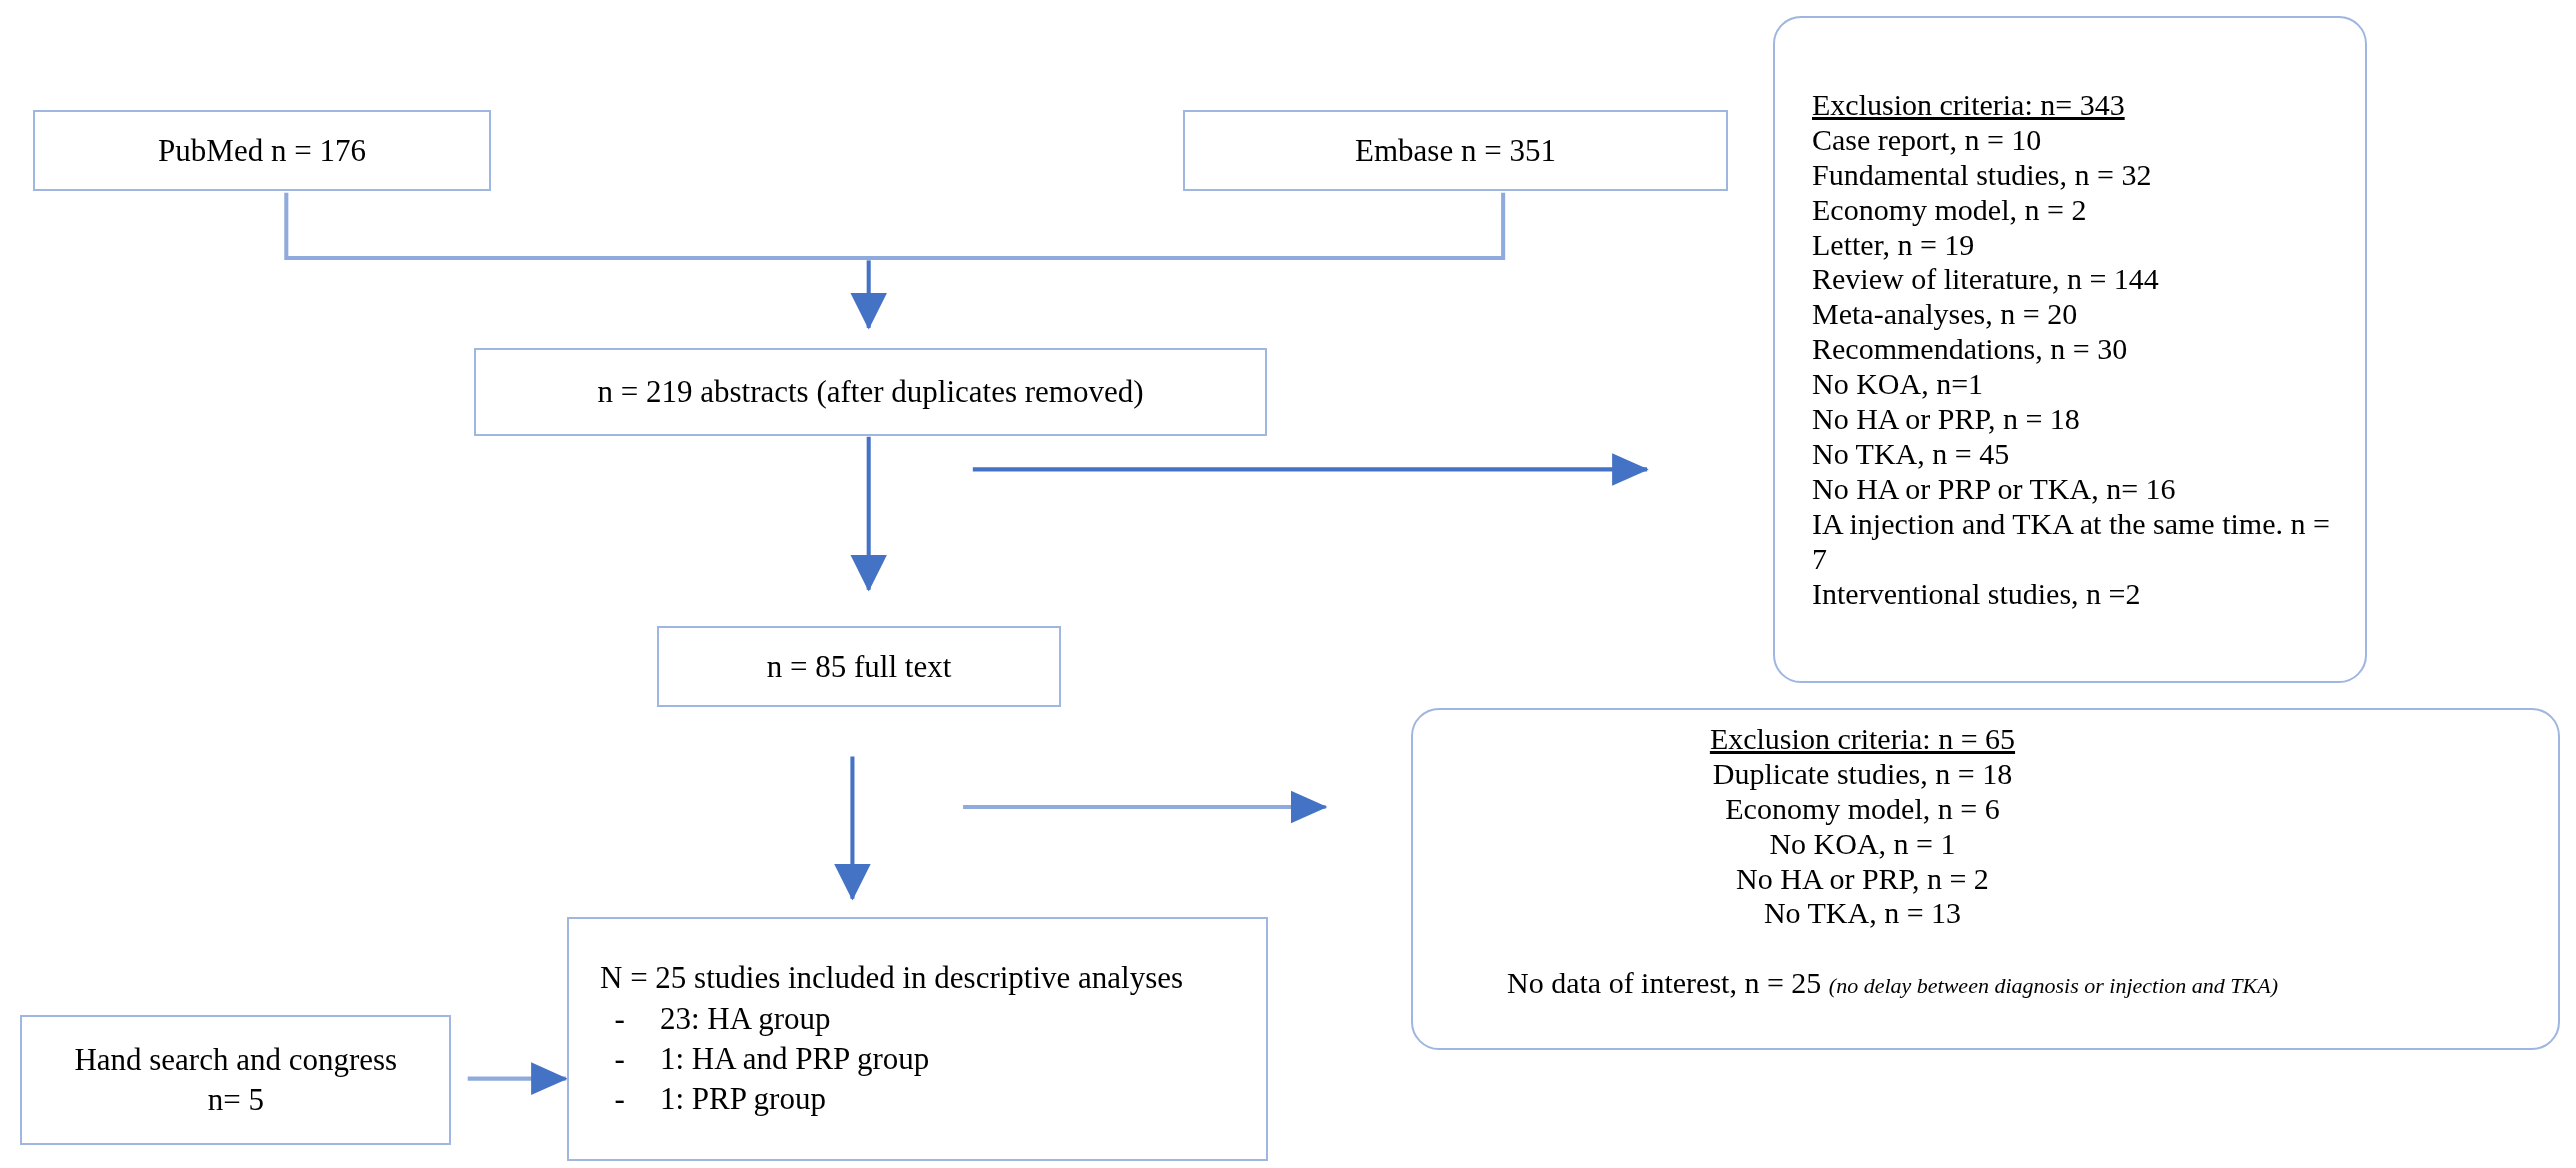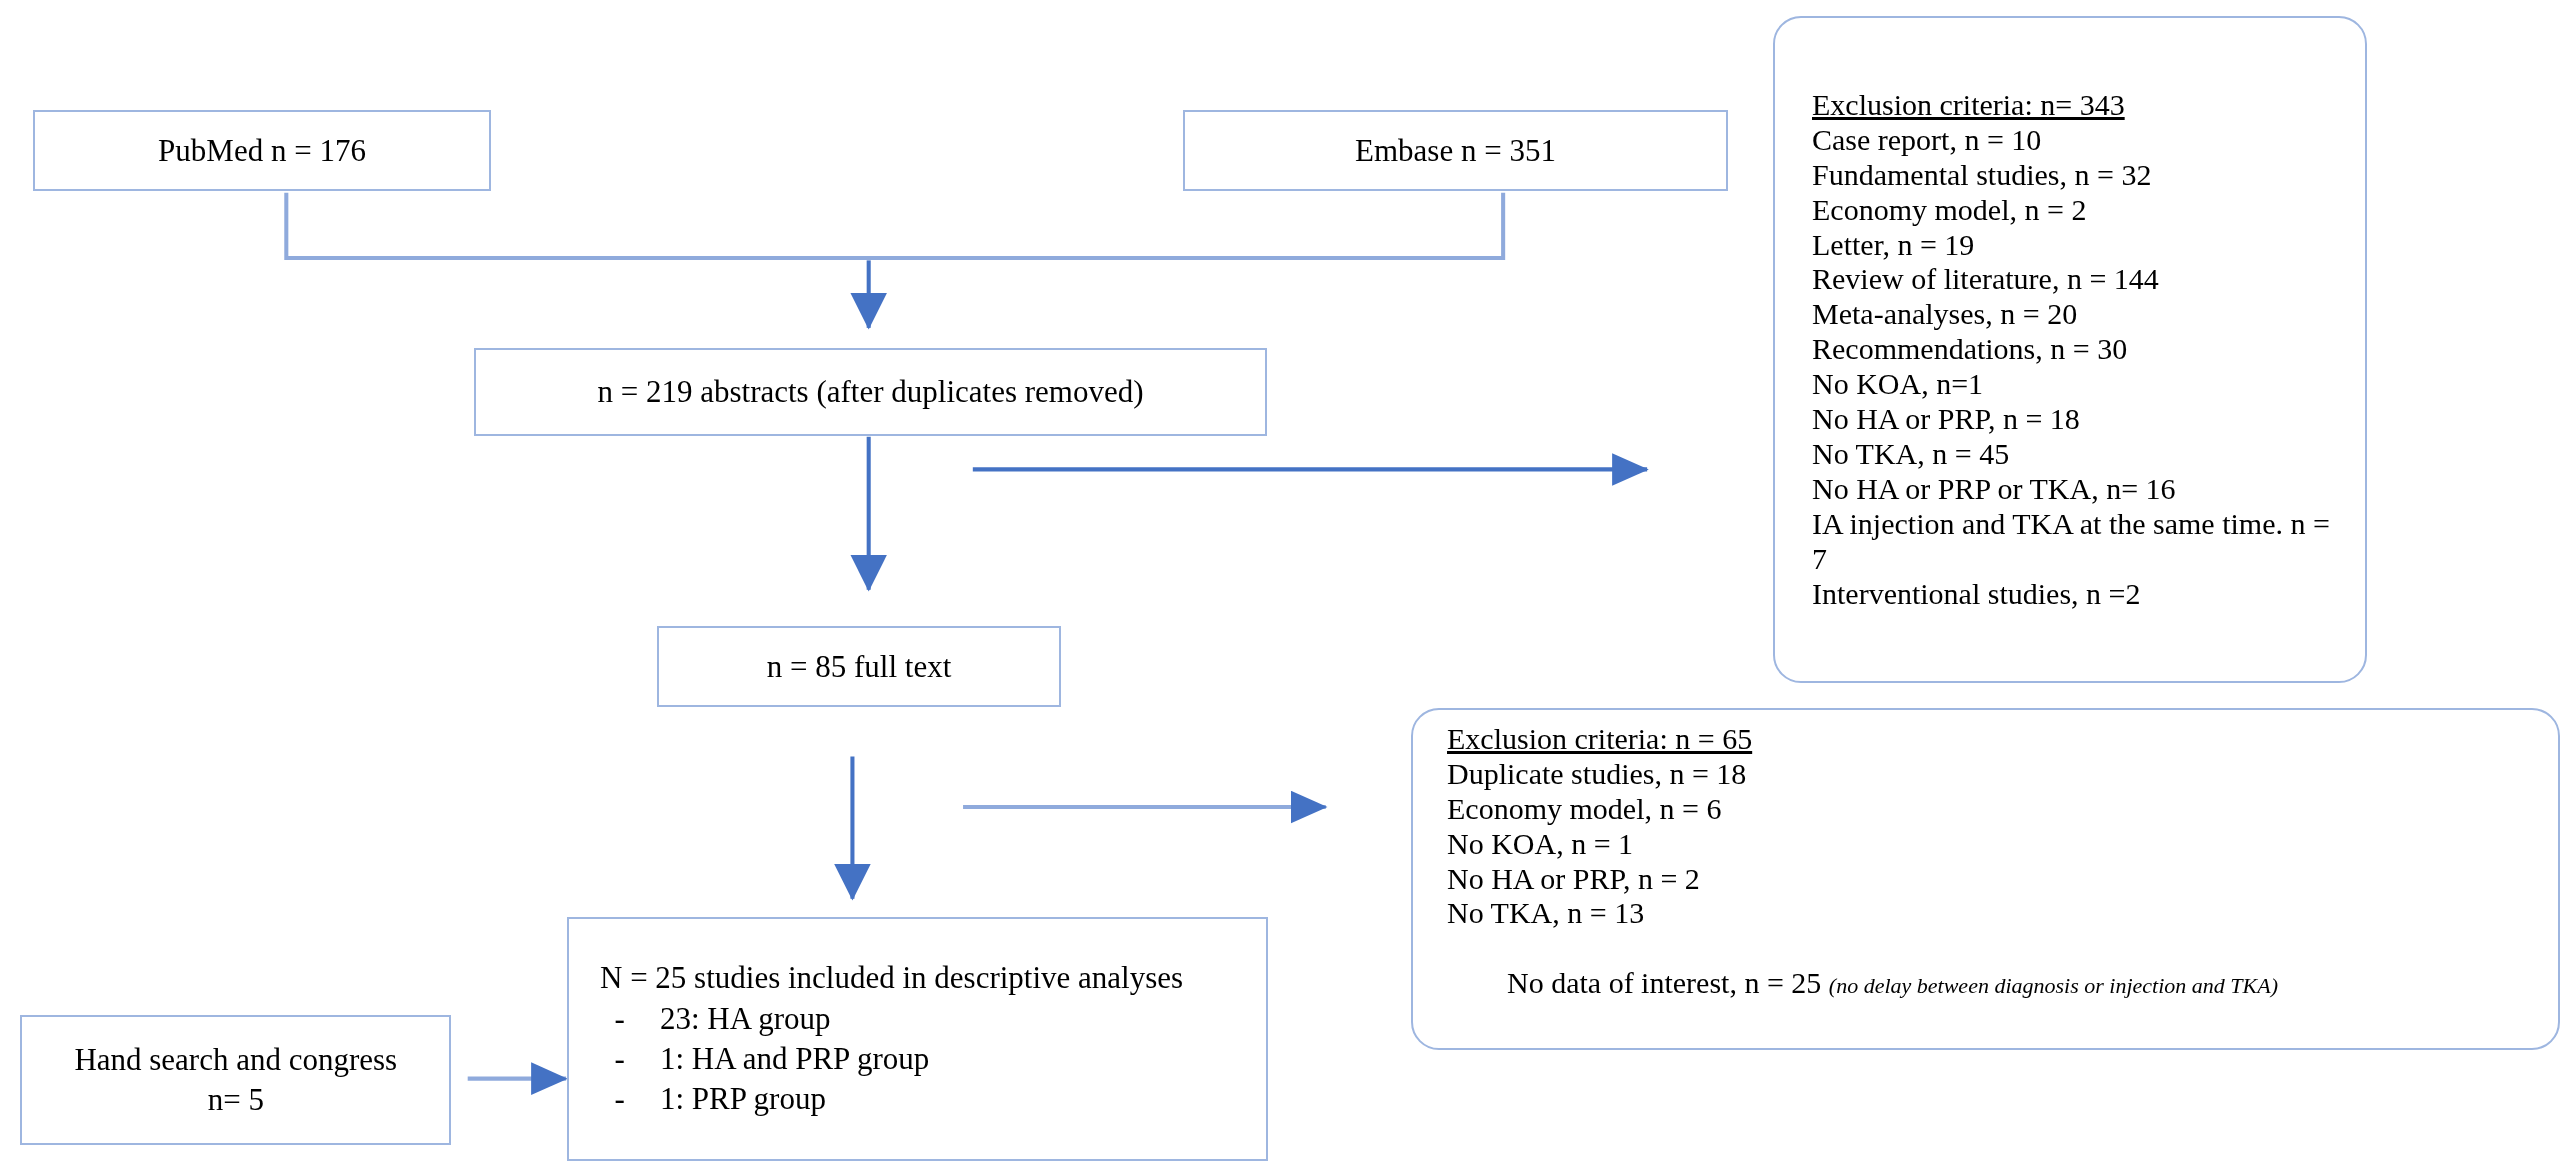--- a/index.html
+++ b/index.html
@@ -183,21 +183,21 @@
       <span class="crit-line">No KOA, n=1</span>
       <span class="crit-line">No HA or PRP, n = 18</span>
       <span class="crit-line">No TKA, n = 45</span>
       <span class="crit-line">No HA or PRP or TKA, n= 16</span>
       <span class="crit-line">IA injection and TKA at the same time. n = 7</span>
       <span class="crit-line">Interventional studies, n =2</span>
     </div>
   </div>
 
   <div class="rbox" style="left:1411px; top:708px; width:1149px; height:342px;">
-    <div class="crit-list" style="padding-left:34px;">
+    <div class="crit-list" style="padding-left:34px;text-align:center;">
       <span class="crit-head">Exclusion criteria: n = 65</span>
       <span class="crit-line">Duplicate studies, n = 18</span>
       <span class="crit-line">Economy model, n = 6</span>
       <span class="crit-line">No KOA, n = 1</span>
       <span class="crit-line">No HA or PRP, n = 2</span>
       <span class="crit-line">No TKA, n = 13</span>
       <span class="crit-line">
         <span>No data of interest, n = 25 </span><span class="crit-note">(no delay between diagnosis or injection and TKA)</span>
       </span>
     </div>

